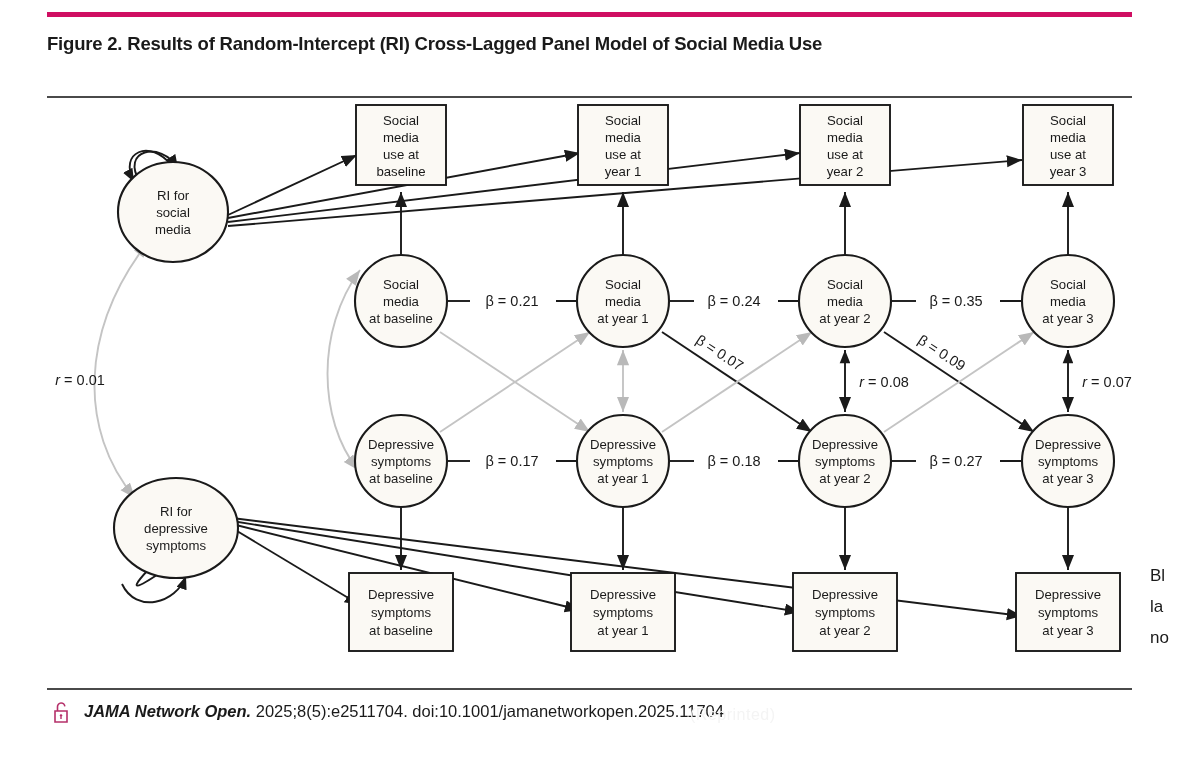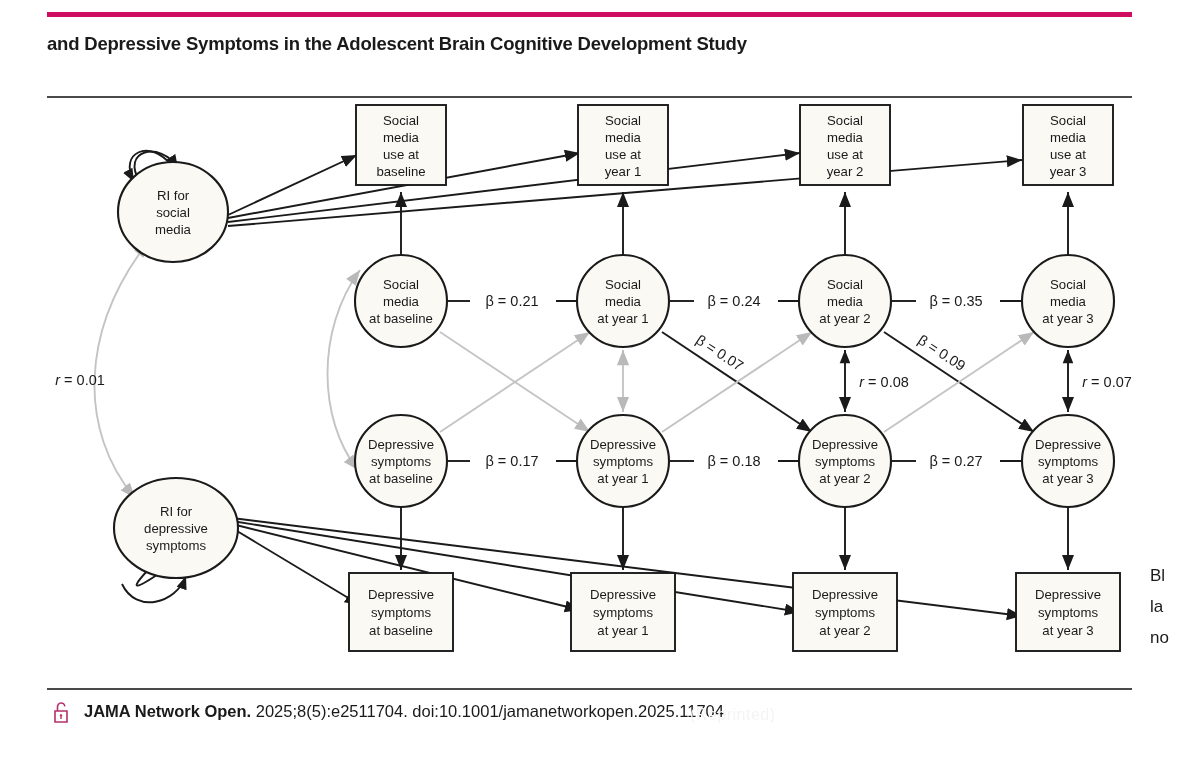--- a/index.html
+++ b/index.html
@@ -8,39 +8,39 @@
 
   .top-rule{position:absolute;left:47px;top:12px;width:1085px;height:5px;background:#cf0e62;}
 
   .fig-title{position:absolute;left:47px;top:30px;width:1000px;
              font-size:18.5px;font-weight:700;line-height:27px;letter-spacing:-0.2px;color:#1a1a1a;}
 
   .hr-under-title{position:absolute;left:47px;top:96px;width:1085px;height:1.5px;background:#4a4a4a;}
   .hr-above-cite{position:absolute;left:47px;top:688px;width:1085px;height:1.5px;background:#4a4a4a;}
 
   .cite{position:absolute;left:84px;top:700px;font-size:16.5px;line-height:22px;color:#1a1a1a;white-space:nowrap;}
-  .cite .j{font-weight:600;margin-top:12px;}
+  .cite .j{font-style:italic;font-weight:600;margin-top:12px;}
   .lock{position:absolute;left:50px;top:700px;width:22px;height:24px;}
 
   .watermark{position:absolute;left:690px;top:706px;font-size:16px;color:#f4f4f4;letter-spacing:.5px;}
 
   .sidecap{position:absolute;left:1150px;top:560px;width:60px;font-size:17px;line-height:31px;color:#1a1a1a;}
 
   svg{position:absolute;left:0;top:0;}
   .nodetext{font-family:"Liberation Sans", sans-serif;font-size:13.2px;fill:#1a1a1a;text-anchor:middle;}
   .boxtext{font-family:"Liberation Sans", sans-serif;font-size:13.2px;fill:#1a1a1a;text-anchor:middle;}
   .elab{font-family:"Liberation Sans", sans-serif;font-size:14.5px;fill:#1a1a1a;text-anchor:middle;}
 </style>
 </head>
 <body>
 
 <div class="top-rule"></div>
 
 <div class="fig-title">
-  <div>and Depressive Symptoms in the Adolescent Brain Cognitive Development Study</div>
+  <div>Figure 2. Results of Random-Intercept (RI) Cross-Lagged Panel Model of Social Media Use</div>
 </div>
 
 <div class="hr-under-title"></div>
 
 <svg id="diagram" width="1179" height="690" viewBox="0 0 1179 690">
   <defs>
     <marker id="ahB" markerWidth="9" markerHeight="9" refX="8" refY="3.2" orient="auto">
       <path d="M0,0 L8,3.2 L0,6.4 z" fill="#1a1a1a"></path>
     </marker>
     <marker id="ahBs" markerWidth="8" markerHeight="8" refX="7" refY="2.8" orient="auto">

